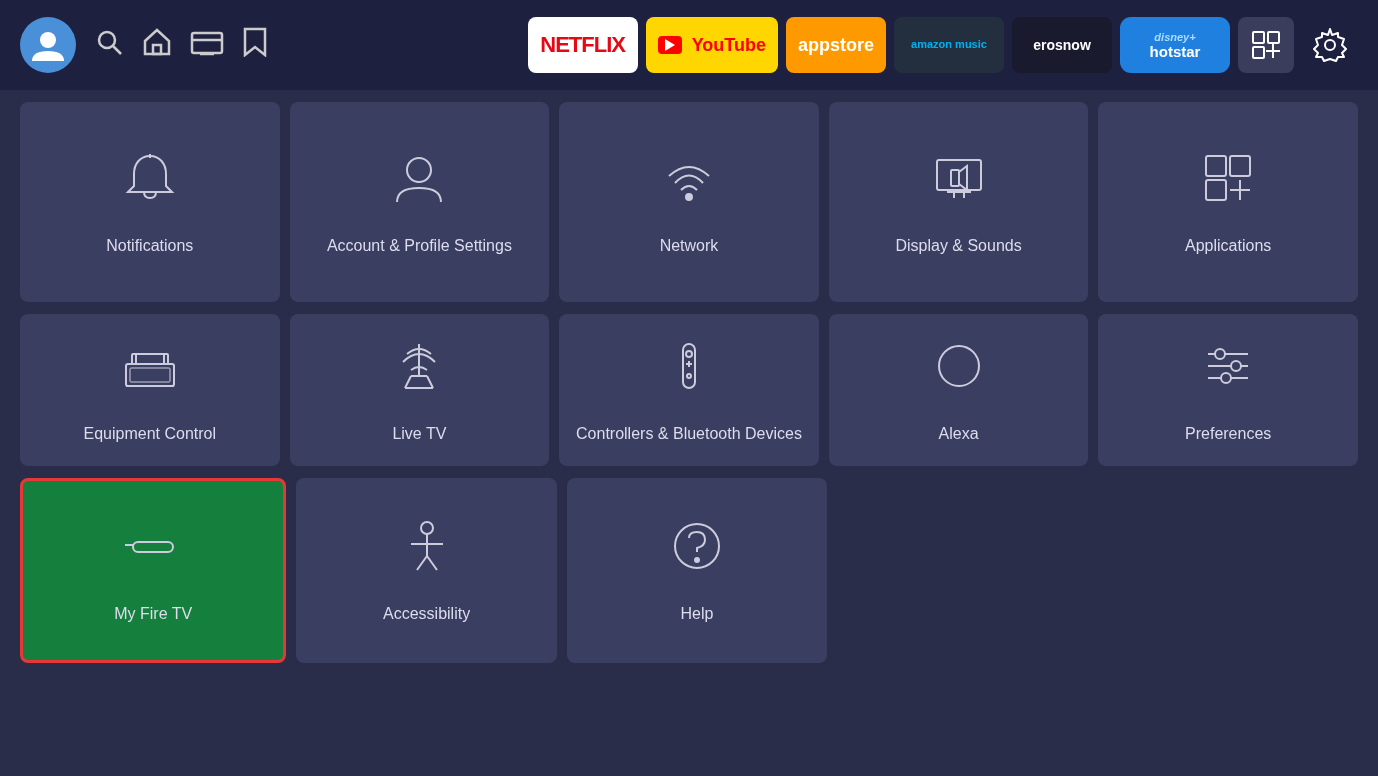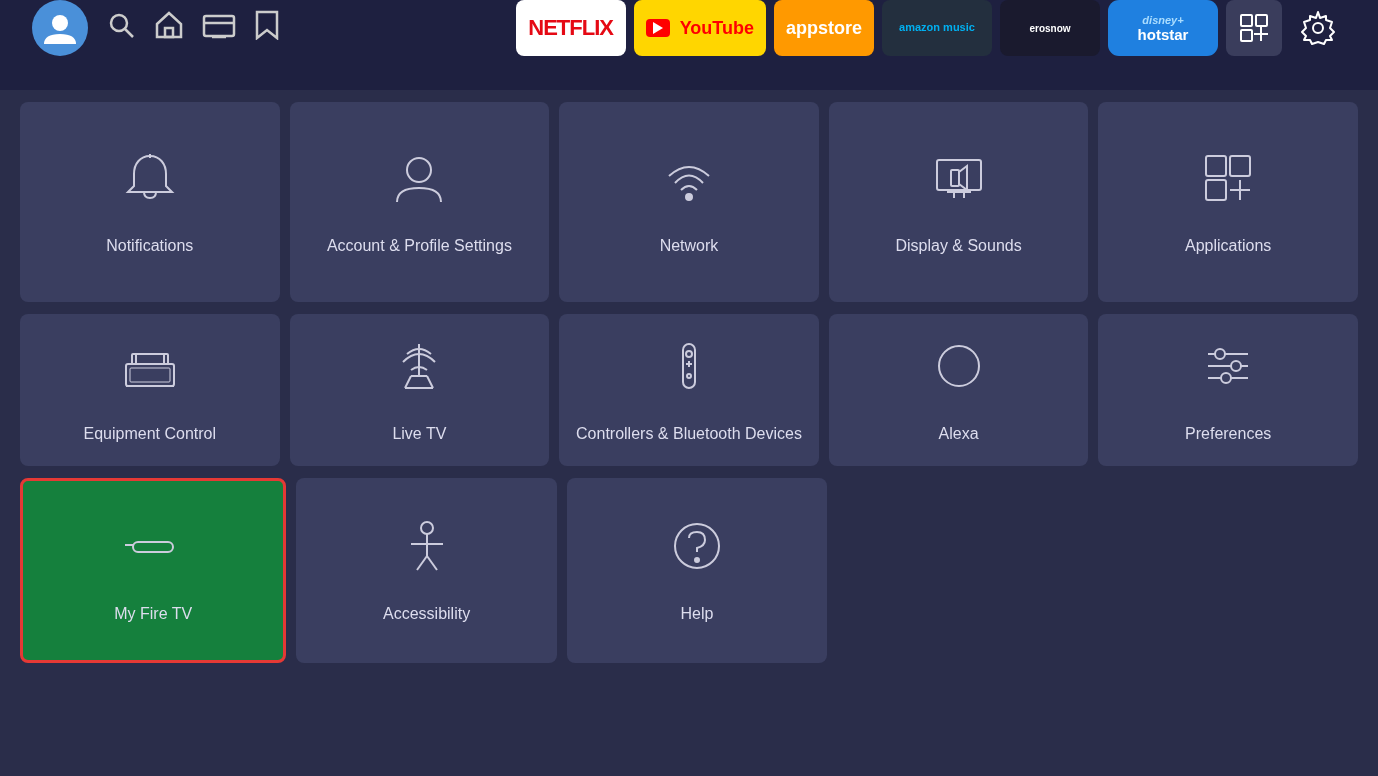--- a/index.html
+++ b/index.html
@@ -8,23 +8,23 @@
       height: 776px;
       background: #2a2d4a;
       font-family: 'Arial', sans-serif;
       overflow: hidden;
       color: white;
     }
 
     
     .header {
       display: flex;
-      align-items: flex-start;
+      align-items: center;
       height: 90px;
-      padding: 0 32px;
+      padding: 0 20px;
       background: #1e2040;
       gap: 10px;
     }
 
     .header-left {
       display: flex;
       align-items: center;
       gap: 18px;
       flex: 0 0 auto;
     }
@@ -92,21 +92,21 @@
       color: #00b0f0;
       font-size: 12px;
       min-width: 110px;
       flex-direction: column;
       line-height: 1.2;
     }
 
     .app-erosnow {
       background: #1a1a2e;
       color: white;
-      font-size: 10px;
+      font-size: 14px;
       min-width: 100px;
     }
 
     .app-hotstar {
       background: #1f80e0;
       color: white;
       font-size: 13px;
       min-width: 110px;
       flex-direction: column;
       border-radius: 11px;

